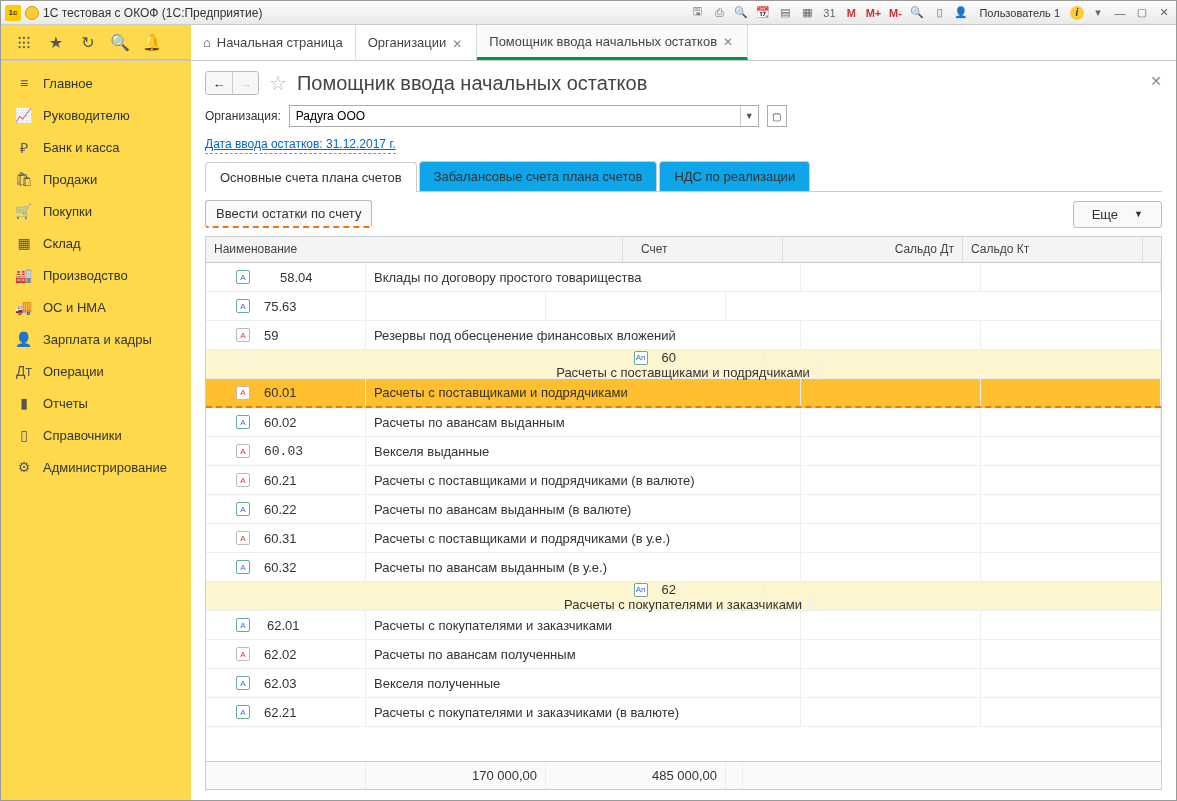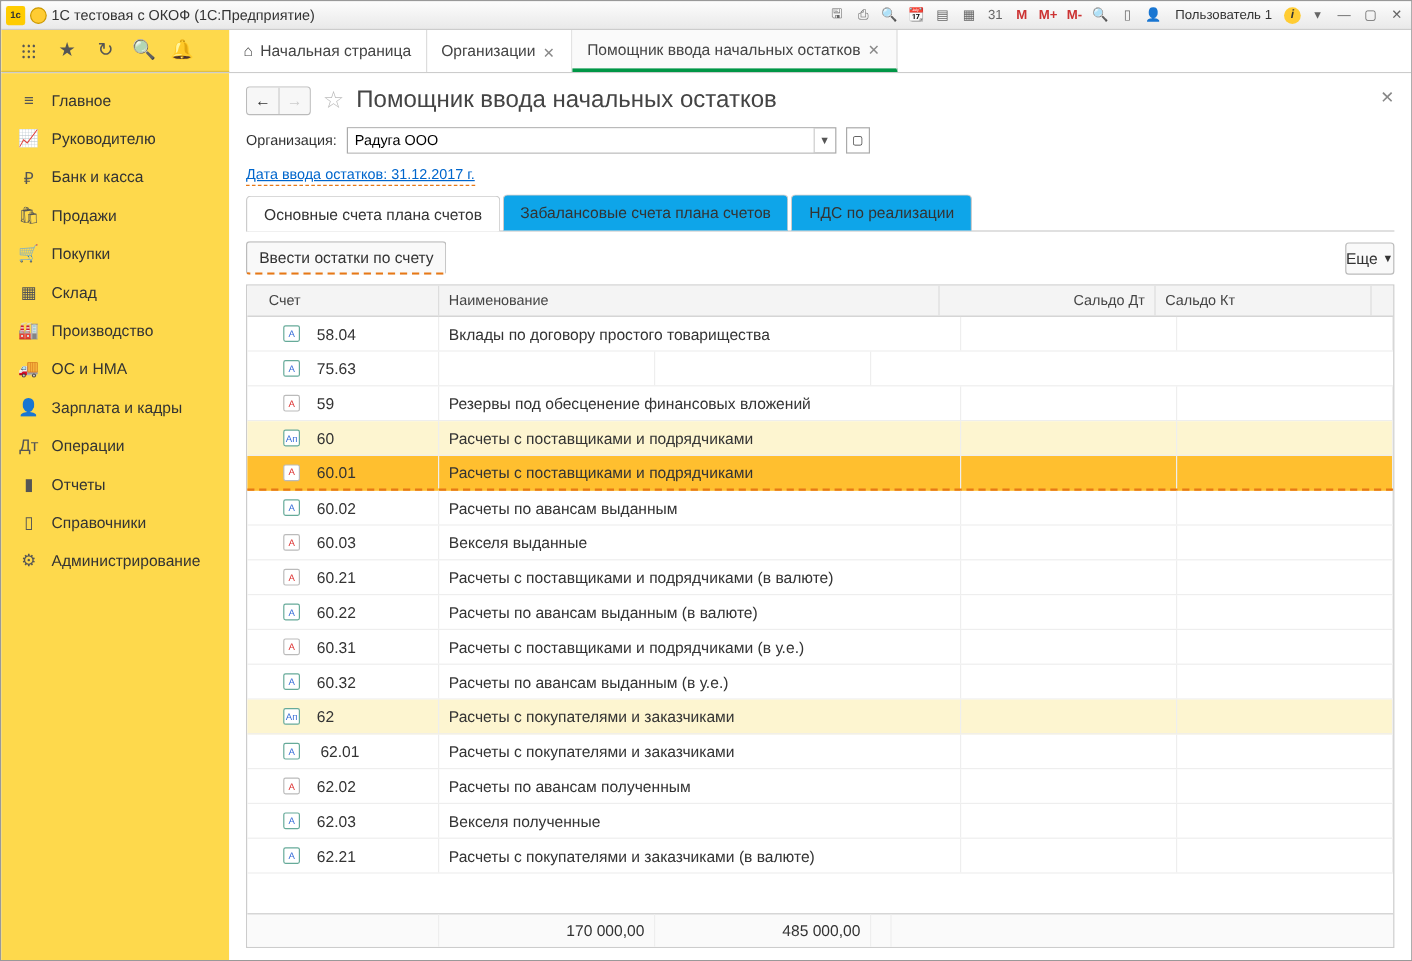--- a/index.html
+++ b/index.html
@@ -36,48 +36,48 @@
   .content-header { display:flex; align-items:center; padding:10px 14px 6px 14px; gap:10px;}
   .nav-btns { display:flex; border:1px solid #bbb; border-radius:3px; overflow:hidden;}
   .nav-btn { width:26px; height:22px; display:flex;align-items:center;justify-content:center; background:#f7f7f7; cursor:pointer; font-size:13px;}
   .nav-btn + .nav-btn { border-left:1px solid #ccc;}
   .star-out { font-size:20px; color:#bbb; cursor:pointer;}
   .page-title { font-size:20px; color:#444;}
   .close-page { position:absolute; right:14px; top:12px; font-size:14px; color:#888; cursor:pointer;}
   
   .org-row { display:flex; align-items:center; padding:4px 14px; gap:8px;}
   .org-label { color:#333;}
-  .org-select { display:flex; border:1px solid #aaa; height:22px; width:408px;}
+  .org-select { display:flex; border:1px solid #aaa; height:22px; width:470px;}
   .org-select input { flex:1; border:none; padding:0 6px; font-size:12px; outline:none;}
   .org-select .dd { width:18px; border-left:1px solid #ccc; display:flex;align-items:center;justify-content:center; font-size:9px; color:#555; cursor:pointer;}
   .org-ext { width:20px;height:22px;border:1px solid #aaa;display:flex;align-items:center;justify-content:center;font-size:10px;cursor:pointer;}
   
   .date-link { padding:6px 14px 4px 14px;}
   .date-link a { color:#0066cc; text-decoration:underline; font-size:12px; border-bottom:1px dashed #e67817; padding-bottom:2px;}
   
   .inner-tabs { display:flex; margin:6px 14px 0 14px; border-bottom:1px solid #ccc;}
   .itab { padding:7px 14px; border:1px solid #ccc; border-bottom:none; margin-right:2px; background:#0ea5e9; cursor:pointer; font-size:13px; border-radius:4px 4px 0 0;}
   .itab.active { background:#fff; position:relative; top:1px;}
   
   .actions-row { display:flex; padding:8px 14px; align-items:center;}
   .action-btn { border:1px solid #bbb; padding:5px 10px; border-radius:3px; background:#f9f9f9; cursor:pointer; font-size:13px; border-bottom:2px dashed #e67817;}
-  .more-btn { margin-left:auto; border:1px solid #bbb; padding:5px 0; border-radius:3px; background:#f9f9f9; cursor:pointer; display:flex;align-items:center;gap:4px; font-size:13px;}
+  .more-btn { margin-left:auto; border:1px solid #bbb; padding:5px 18px; border-radius:3px; background:#f9f9f9; cursor:pointer; display:flex;align-items:center;gap:16px; font-size:13px;}
   
   .grid-wrap { margin:0 14px; border:1px solid #ccc; flex:1; display:flex; flex-direction:column; overflow:hidden;}
   .grid-head { display:flex; background:#f4f4f4; border-bottom:1px solid #ccc; height:26px; align-items:stretch;}
   .gh { padding:5px 8px; border-right:1px solid #ddd; font-size:12px; color:#444;}
   .col-acct { width:160px; padding-left:18px;}
   .col-name { flex:1;}
   .col-dt { width:180px; text-align:right;}
   .col-kt { width:180px; text-align:left;}
   .col-scroll { width:18px; border-right:none;}
   
   .grid-body { flex:1; overflow-y:auto; overflow-x:hidden; position:relative;}
   .grow { display:flex; height:29px; align-items:center; border-bottom:1px solid #eee; font-size:13px;}
-  .grow.highlight-soft { background:#fdf5d0;}
+  .grow.highlight-soft { background:#fdf5d0;flex-direction:column;}
   .grow.selected { background:#ffbf2f;}
   .grow.selected-dash { border-bottom:2px dashed #e67817;}
   .gc { padding:0 8px; border-right:1px solid #eee; height:100%; display:flex; align-items:center;}
   .gc-acct { width:160px; gap:6px;}
   .gc-acct .indent { width:16px;}
   .row-icon { width:14px;height:14px;border:1px solid #bbb;border-radius:2px;font-size:8px;display:flex;align-items:center;justify-content:center;background:#fff;}
   .row-icon.blue{color:#3a6fd8;border-color:#6a9;} 
   .row-icon.red{color:#d33;}
   .gc-name { flex:1;}
   .gc-dt { width:180px; justify-content:flex-end;}
@@ -237,32 +237,32 @@
     <div class="actions-row">
       <div class="action-btn">Ввести остатки по счету</div>
       <div class="more-btn">
         <span>Еще</span>
         <span style="font-size:9px">▼</span>
       </div>
     </div>
 
     <div class="grid-wrap">
       <div class="grid-head">
+        <div class="gh col-name">Наименование</div>
         <div class="gh col-acct">Счет</div>
-        <div class="gh col-name">Наименование</div>
         <div class="gh col-dt">Сальдо Дт</div>
         <div class="gh col-kt">Сальдо Кт</div>
         <div class="gh col-scroll"></div>
       </div>
       <div class="grid-body" id="grid-body">
           <div class="grow">
             <div class="gc gc-acct">
               <span class="indent"></span>
               <span class="row-icon blue">А</span>
-              <span style="margin-left: 8px;">58.04</span>
+              <span style="margin-left: 24px;">58.04</span>
             </div>
             <div class="gc gc-name">Вклады по договору простого товарищества</div>
             <div class="gc gc-dt"></div>
             <div class="gc gc-kt"></div>
           </div>
           <div class="grow">
             <div class="gc gc-acct">
               <span class="indent"></span>
               <span class="row-icon blue">А</span>
               <span style="margin-left: 8px;">75.63</span>
@@ -307,21 +307,21 @@
               <span style="margin-left: 8px; text-align: right;">60.02</span>
             </div>
             <div class="gc gc-name">Расчеты по авансам выданным</div>
             <div class="gc gc-dt"></div>
             <div class="gc gc-kt"></div>
           </div>
           <div class="grow">
             <div class="gc gc-acct">
               <span class="indent"></span>
               <span class="row-icon red">А</span>
-              <span style="margin-left: 8px;">60.03</span>
+              <span style="margin-left: 8px; font-family: Liberation Mono, monospace;">60.03</span>
             </div>
             <div class="gc gc-name">Векселя выданные</div>
             <div class="gc gc-dt"></div>
             <div class="gc gc-kt"></div>
           </div>
           <div class="grow">
             <div class="gc gc-acct">
               <span class="indent"></span>
               <span class="row-icon red">А</span>
               <span style="margin-left: 8px;">60.21</span>

